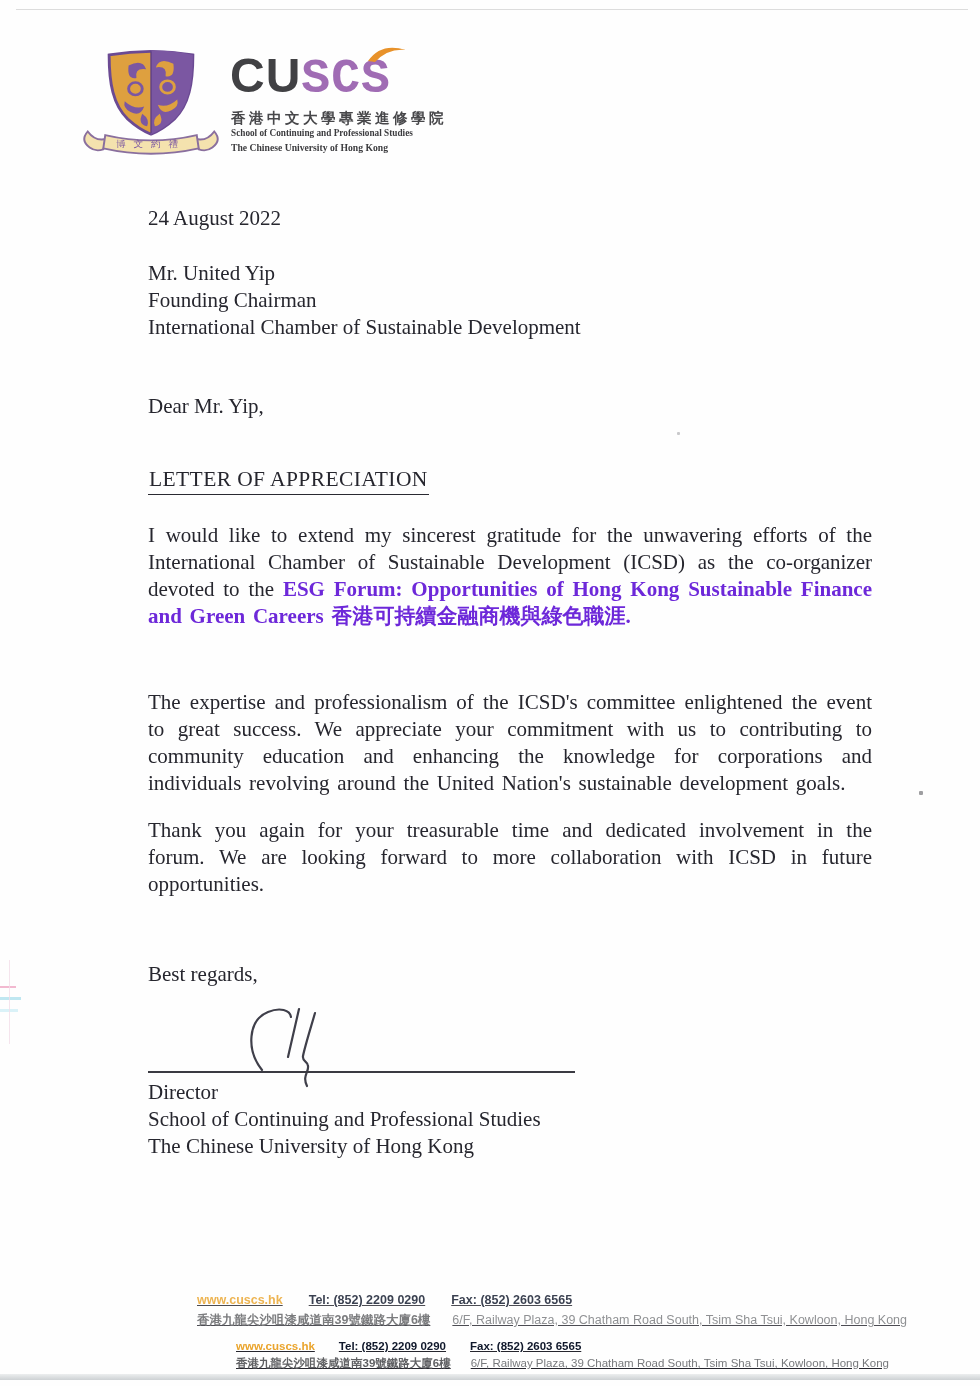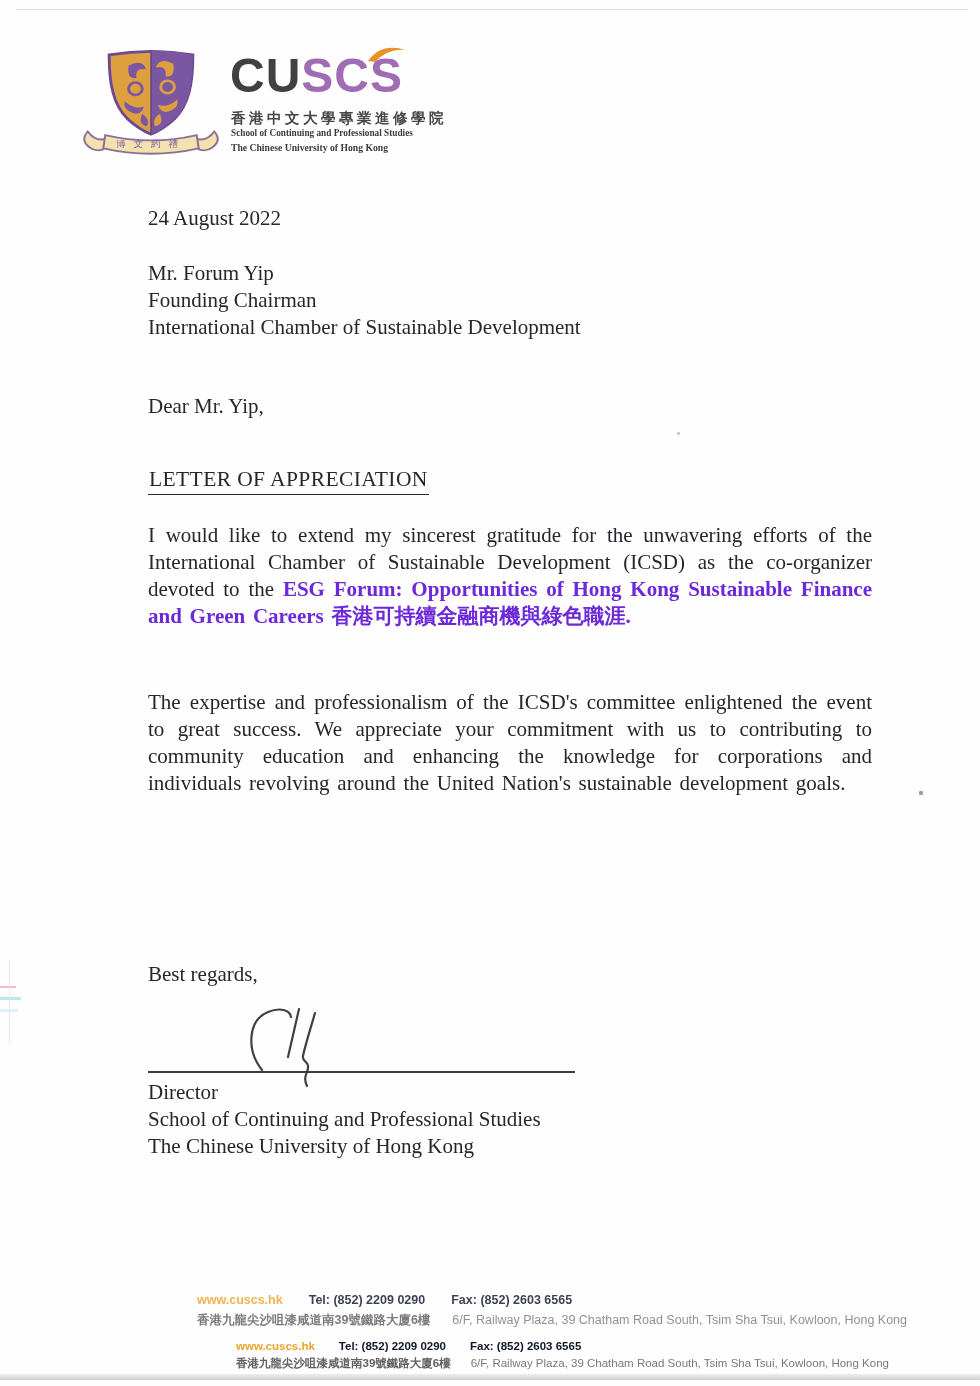--- a/index.html
+++ b/index.html
@@ -20,21 +20,21 @@
   .art-cyan2{position:absolute;left:0;top:1009px;width:18px;height:3px;background:#daf2f8;}
   .art-vline{position:absolute;left:9px;top:960px;width:1px;height:84px;background:#f3dde9;opacity:.8;}
   .speck-1{position:absolute;left:919px;top:791px;width:4px;height:4px;background:#8d8d90;border-radius:1px;opacity:.85;}
   .speck-2{position:absolute;left:677px;top:432px;width:3px;height:3px;background:#c9c9cb;border-radius:1px;}
   
   .shield{position:absolute;left:78px;top:46px;}
   .logo-word{position:absolute;left:230px;top:52px;
     font-family:"Liberation Sans","DejaVu Sans",sans-serif;
     font-weight:bold;font-size:48px;letter-spacing:1px;line-height:1;}
   .logo-word .cu{color:#414144;}
-  .logo-word .scs{color:#a06cb4;}
+  .logo-word .scs{color:#a06cb4;font-family:Liberation Mono, monospace;}
   .logo-swoosh{position:absolute;left:366px;top:44px;}
   .logo-zh{position:absolute;left:231px;top:109px;
     font-weight:bold;font-size:14.5px;letter-spacing:3.5px;color:#47474a;white-space:nowrap;}
   .logo-school{position:absolute;left:231px;top:127px;
     font-weight:bold;font-size:10.5px;color:#3c3c3f;white-space:nowrap;
     transform:scaleX(.88);transform-origin:left;}
   .logo-univ{position:absolute;left:231px;top:142px;
     font-weight:bold;font-size:10.5px;color:#3c3c3f;white-space:nowrap;
     transform:scaleX(.92);transform-origin:left;}
   
@@ -49,21 +49,21 @@
   .p1{top:522px;}
   .p2{top:659px;margin-top:30px;}
   .p3{top:817px;}
   .hl{font-weight:bold;color:#6d28d9;}
   .closing{top:913px;margin-top:48px;}
   .sig-line{position:absolute;left:148px;top:1071px;width:427px;height:1.6px;background:#3a3a42;}
   .sig-svg{position:absolute;left:222px;top:1004px;}
   .signer{top:1079px;line-height:27px;}
   
   .footer{position:absolute;font-family:"Liberation Sans","DejaVu Sans",sans-serif;white-space:nowrap;}
-  .footer .row{display:flex;align-items:baseline;}
+  .footer .row{display:flex;align-items:baseline;text-decoration:underline;}
   .footer .www{color:#eaa42c;font-weight:bold;}
   .footer .telfax{color:#0f172a;font-weight:bold;}
   .footer .zh{color:#5f6063;font-weight:bold;}
   .footer .en{color:#77797c;}
   .footer-upper{left:197px;top:1293px;font-size:12.5px;opacity:.82;filter:blur(.2px);}
   .footer-upper .row1{gap:26px;}
   .footer-upper .row2{gap:22px;margin-top:5px;}
   .footer-lower{left:236px;top:1340px;font-size:11.5px;}
   .footer-lower .row1{gap:24px;}
   .footer-lower .row2{gap:20px;margin-top:4px;}
@@ -108,35 +108,36 @@
       <path d="M2,17 Q15,-2 40,6 Q22,4 9,18 Z" fill="#e8922a"></path>
     </svg>
   </div>
   <div class="logo-zh">香港中文大學專業進修學院</div>
   <div class="logo-school">School of Continuing and Professional Studies</div>
   <div class="logo-univ">The Chinese University of Hong Kong</div>
 
   <div class="blk date">24 August 2022</div>
 
   <div class="blk recipient">
-    <div>Mr. Forum Yip</div>
+    <div>Mr. United Yip</div>
     <div>Founding Chairman</div>
     <div>International Chamber of Sustainable Development</div>
   </div>
 
   <div class="blk salutation">Dear Mr. Yip,</div>
 
   <div class="blk subject-wrap">
     <span class="subject">LETTER OF APPRECIATION</span>
   </div>
 
   <div class="blk para p1"><span>I would like to extend my sincerest gratitude for the unwavering efforts of the International Chamber of Sustainable Development (ICSD) as the co-organizer devoted to the </span><span class="hl">ESG Forum: Opportunities of Hong Kong Sustainable Finance and Green Careers 香港可持續金融商機與綠色職涯.</span></div>
 
   <div class="blk para p2">The expertise and professionalism of the ICSD's committee enlightened the event to great success. We appreciate your commitment with us to contributing to community education and enhancing the knowledge for corporations and individuals revolving around the United Nation's sustainable development goals.</div>
 
+  <div class="blk para p3">Thank you again for your treasurable time and dedicated involvement in the forum. We are looking forward to more collaboration with ICSD in future opportunities.</div>
 
   <div class="blk closing">Best regards,</div>
 
   <div class="sig-svg">
     <svg width="130" height="92" viewBox="0 0 130 92">
       <g fill="none" stroke="#3f3f4a" stroke-width="2.2" stroke-linecap="round">
         <path d="M40,66 C24,46 26,16 46,8 C58,3 68,6 69,13"></path>
         <path d="M77,5 L66,53"></path>
         <path d="M93,9 C89,23 83,42 81,52 C80,58 86,57 86,62 C87,68 80,72 85,82"></path>
       </g>

